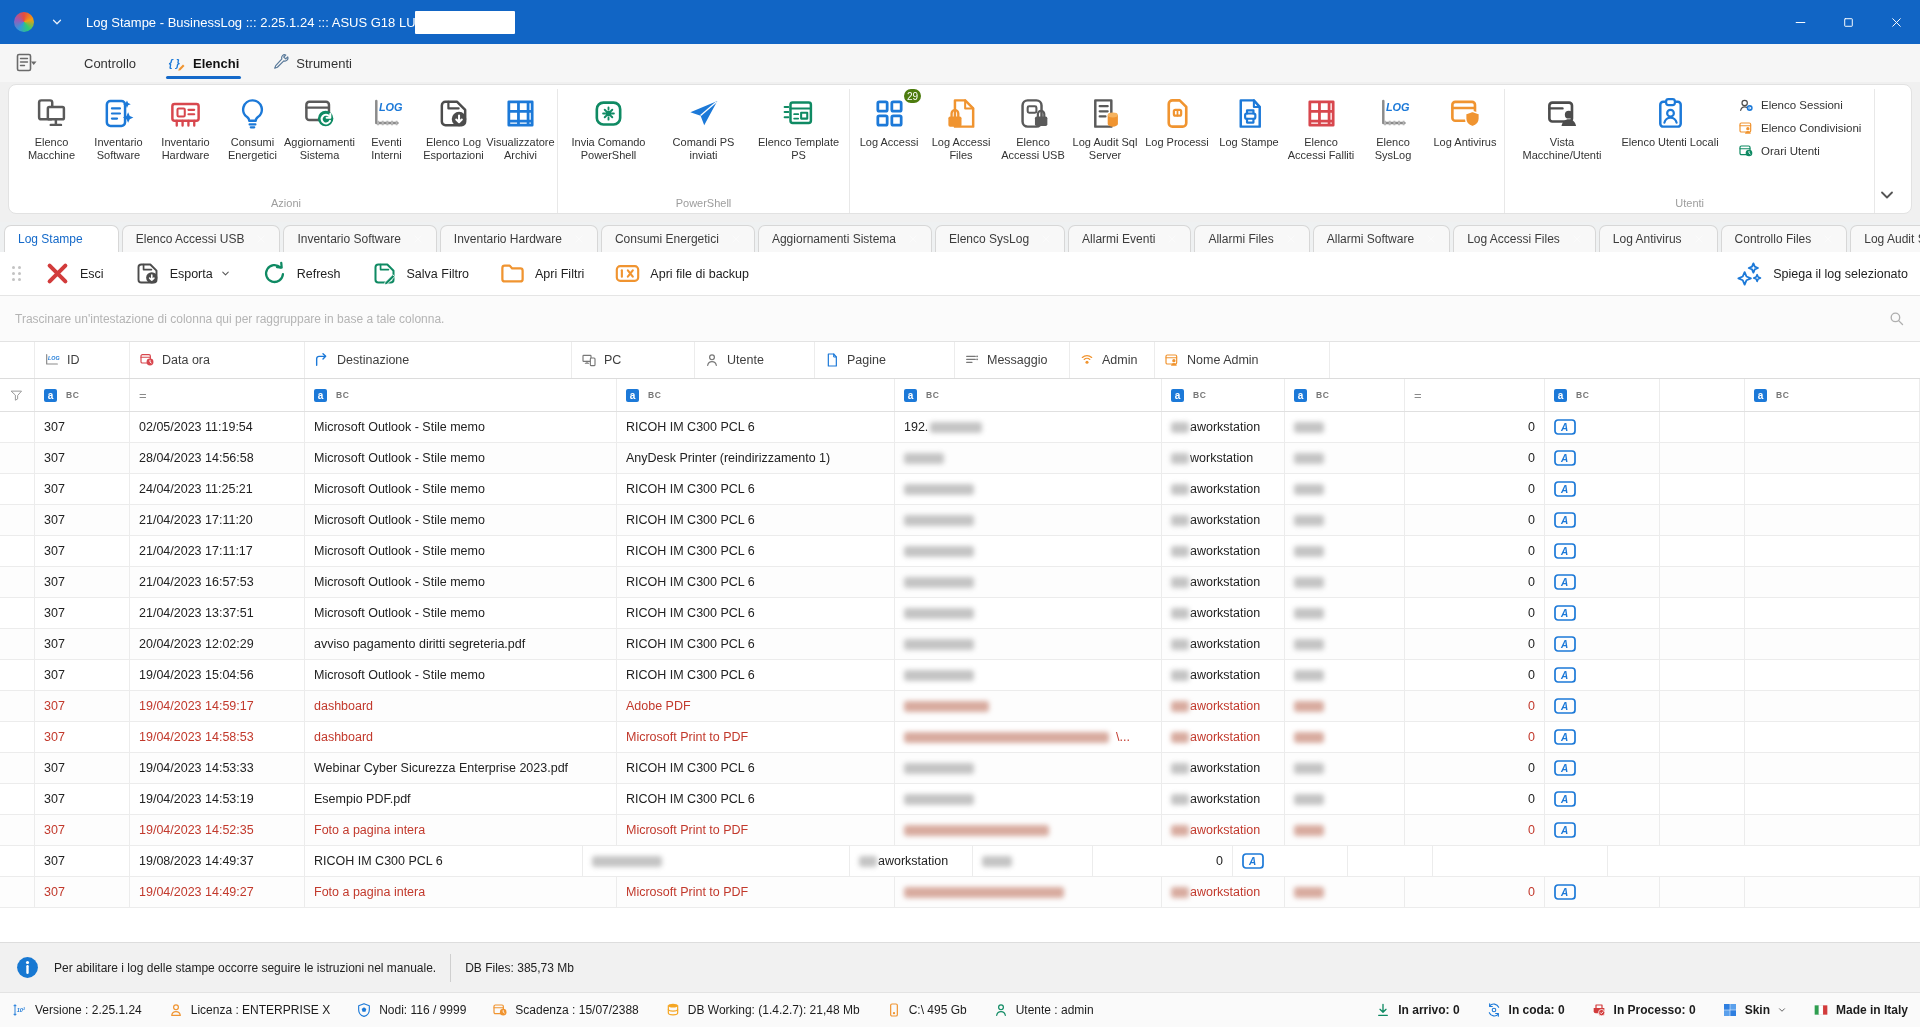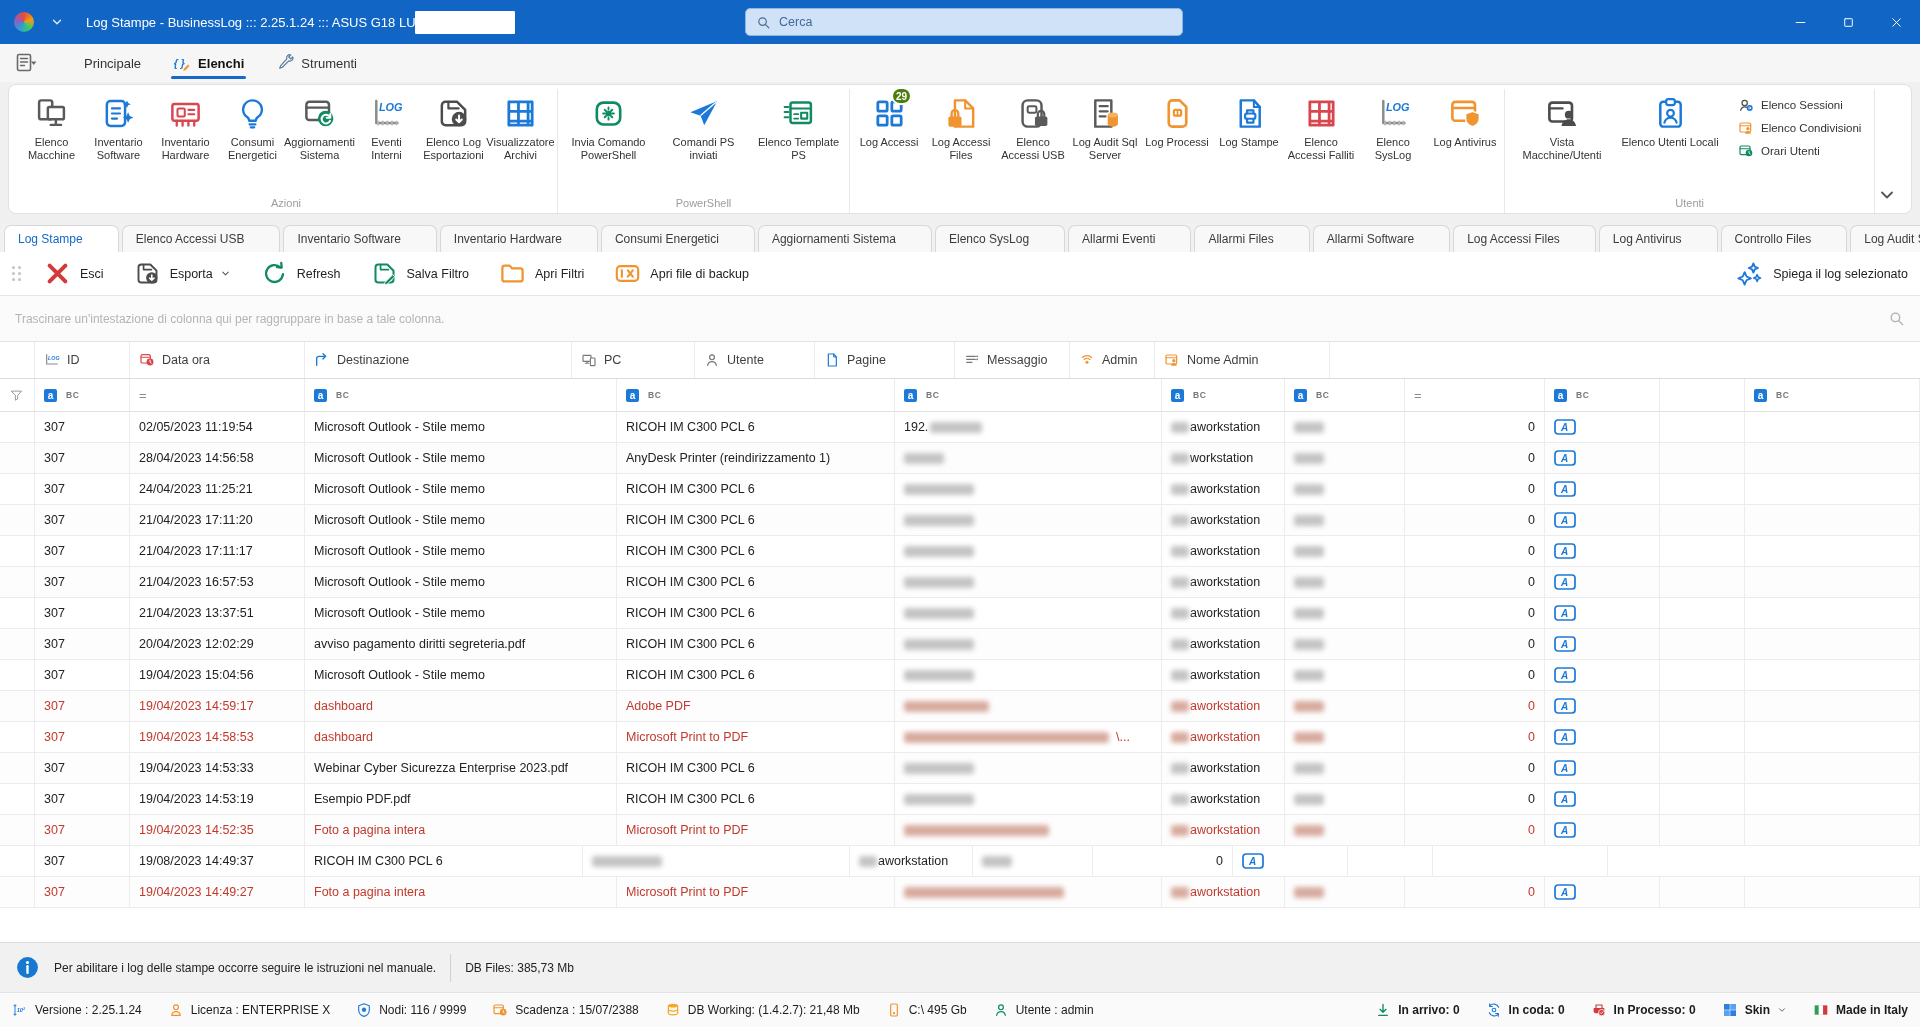--- a/index.html
+++ b/index.html
@@ -33,21 +33,21 @@
   .ribbonbody{position:absolute;top:82px;left:0;right:0;height:140px;background:#f0f0f0}
   .rpanel{position:absolute;left:8px;right:8px;top:2px;bottom:8px;background:#fff;border:1px solid #e2e2e2;border-radius:8px;display:flex;padding:4px 2px 0 6px}
   .rgroup{display:flex;flex-direction:column;border-right:1px solid #e8e8e8;padding:0 3px}
   .rgroup:last-child{border-right:none}
   .rgroup .items{display:flex;flex:1;align-items:flex-start}
   .glabel{text-align:center;color:#9d9d9d;font-size:11px;height:18px;line-height:16px}
   .rbtn{display:flex;flex-direction:column;align-items:center;padding:7px 2px 2px;border-radius:4px;position:relative}
   .rbtn .ric{width:35px;height:35px;position:relative;margin-bottom:5px}
   .rbtn .rlabel{font-size:11px;line-height:1.2;text-align:center;color:#333}
   .g0 .rbtn{width:67px}.g1 .rbtn{width:95px}.g2 .rbtn{width:72px}.g3 .rbtn{width:108px}
-  .badge{position:absolute;top:-9px;left:50%;margin-left:2px;background:#4d7c0f;color:#fff;font-size:10px;font-weight:bold;min-width:21px;height:18px;border-radius:10px;display:flex;align-items:center;justify-content:center;border:2px solid #fff}
+  .badge{position:absolute;top:-9px;left:50%;margin-left:13px;background:#4d7c0f;color:#fff;font-size:10px;font-weight:normal;min-width:21px;height:18px;border-radius:10px;display:flex;align-items:center;justify-content:center;border:2px solid #fff}
   .vstack{display:flex;flex-direction:column;justify-content:flex-start;gap:3px;padding:6px 6px 0 10px}
   .vitem{display:flex;align-items:center;gap:7px;font-size:11.5px;color:#333;padding:2px 4px;border-radius:3px}
   .vitem .ic{width:16px;height:16px}
   .collapse-chev{position:absolute;right:14px;bottom:8px;width:20px;height:20px}
 
   
   .doctabs{position:absolute;top:222px;left:0;right:0;height:30px;background:#eff1f2;display:flex;align-items:flex-end;padding:0 4px}
   .dtab{height:27px;display:flex;align-items:center;gap:12px;padding:0 13px;border:1px solid #d7d7d7;border-bottom:none;border-radius:7px 7px 0 0;background:#f8f8f8;color:#3c3c3c;font-size:12px;margin-right:3px;white-space:nowrap}
   .dtab.active{background:#fff;color:#1469c9}
   .dtab .ic{width:10px;height:10px;opacity:.65}
@@ -104,29 +104,20 @@
 
 <div class="titlebar">
   <div class="pinwheel"></div>
   <i class="ic qat-chev">
       <svg viewBox="0 0 24 24">
         <path d="M6 9l6 6 6-6" fill="none" stroke="#fff" stroke-width="2.2" stroke-linecap="round" stroke-linejoin="round"></path>
       </svg>
     </i>
   <div class="wtitle">Log Stampe - BusinessLog ::: 2.25.1.24 ::: ASUS G18 LUCA</div>
   <div class="redact"></div>
-  <div class="searchbox">
-    <i class="ic">
-        <svg viewBox="0 0 24 24">
-          <circle cx="10.5" cy="10.5" r="6" fill="none" stroke="#4a6a92" stroke-width="1.9" stroke-linecap="round" stroke-linejoin="round"></circle>
-          <path d="M15 15l5.5 5.5" fill="none" stroke="#4a6a92" stroke-width="1.9" stroke-linecap="round" stroke-linejoin="round"></path>
-        </svg>
-      </i>
-    <input type="text" placeholder="Cerca" style="">
-  </div>
   <div class="winbtns">
     <div class="winbtn">
         <i class="ic" style="width:13px;height:13px">
           <svg viewBox="0 0 24 24">
             <path d="M4 12h16" fill="none" stroke="#fff" stroke-width="1.8" stroke-linecap="round" stroke-linejoin="round"></path>
           </svg>
         </i>
       </div>
     <div class="winbtn">
         <i class="ic" style="width:13px;height:13px">
@@ -148,21 +139,21 @@
 <div class="ribbontabs">
   <i class="ic appmenu">
       <svg viewBox="0 0 24 24">
         <rect x="3.5" y="3.5" width="13" height="16" rx="1.5" fill="none" stroke="#6a6a6a" stroke-width="1.6" stroke-linecap="round" stroke-linejoin="round"></rect>
         <path d="M6.5 7.5h7M6.5 11h7M6.5 14.5h4" fill="none" stroke="#6a6a6a" stroke-width="1.4" stroke-linecap="round" stroke-linejoin="round"></path>
         <path d="M17 10.5h5.5L19.7 14z" fill="#6a6a6a"></path>
       </svg>
     </i>
   <div id="ribbon-tabs" style="display: flex; height: 100%; align-items: center;">
       <div class="rtab">
-        <span>Principale</span>
+        <span>Controllo</span>
       </div>
       <div class="rtab active">
         <i class="ic">
           <svg viewBox="0 0 24 24">
             <text x="1" y="17" font-size="14" font-weight="bold" fill="#1c79d8">{ }</text>
             <path d="M14.5 19.5l5.5-5.5 2 2-5.5 5.5-2.8.8z" fill="#f09430"></path>
           </svg>
         </i>
         <span>Elenchi</span>
       </div>

